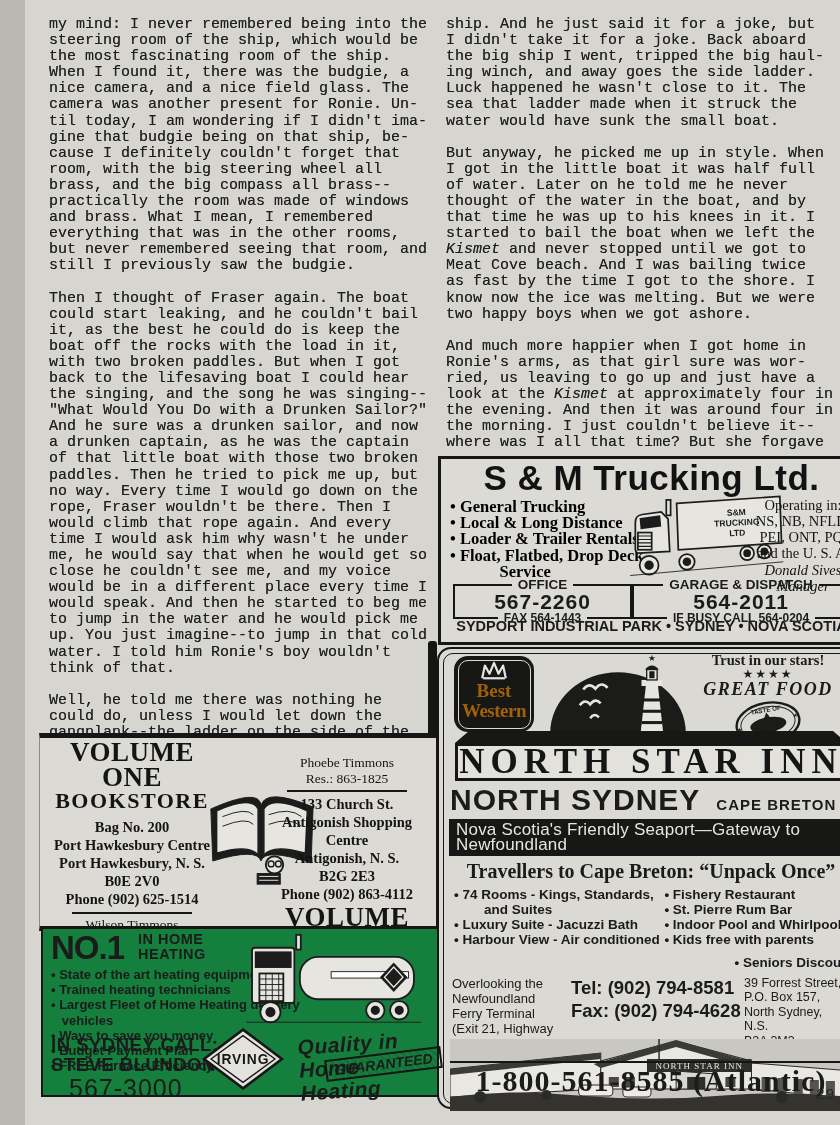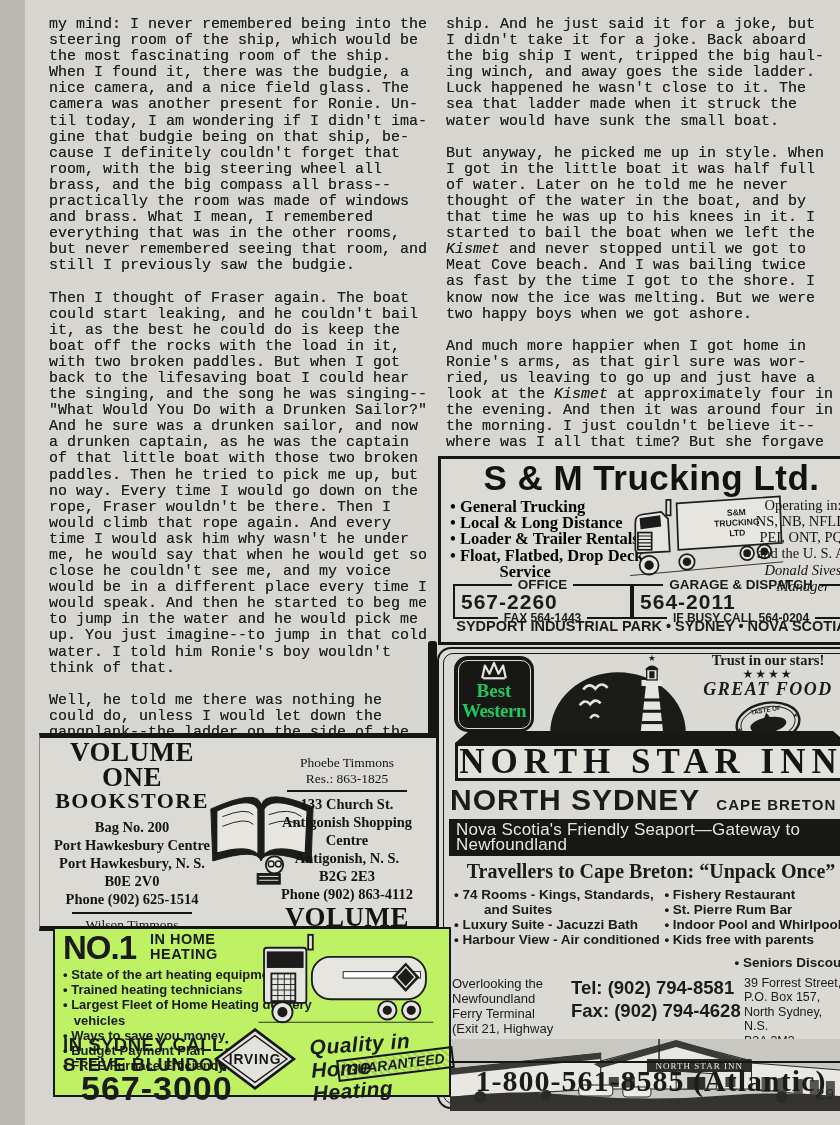--- a/index.html
+++ b/index.html
@@ -22,41 +22,41 @@
   .ad-trucking{position:absolute;left:413px;top:456px;width:421px;height:183px;border:3px solid #161616;
                background:#dbdad5;}
   .smt-title{font-weight:700;font-size:35px;line-height:37px;text-align:center;color:#121212;letter-spacing:.5px;}
   .smt-bullets{position:absolute;left:9px;top:40px;font-family:"Liberation Serif",serif;font-weight:700;
                font-size:16.5px;line-height:16.2px;color:#000000;}
   .smt-truck{position:absolute;left:178px;top:34px;width:172px;height:86px;}
   .smt-right{position:absolute;right:2px;top:38px;width:114px;text-align:center;
              font-family:"Liberation Serif",serif;font-size:14.5px;line-height:16px;color:#141414;}
   .smt-mgr{font-style:italic;margin-top:1px;}
   .smt-phones{position:absolute;left:12px;right:12px;top:119px;display:flex;justify-content:space-between;}
-  .pbox{position:relative;padding:0 8px;}
+  .pbox{position:relative;text-align:center;padding:0 8px;}
   .pbox.w1{width:168px;} .pbox.w2{width:208px;}
   .pbox::before,.pbox::after{content:"";position:absolute;top:6px;bottom:5px;width:10px;border:2px solid #161616;}
   .pbox::before{left:0;border-right:0;} .pbox::after{right:0;border-left:0;}
   .pbox .lbl,.pbox .sub{display:flex;align-items:center;gap:6px;font-weight:700;}
   .pbox .lbl{font-size:13.5px;line-height:13px;}
   .pbox .sub{font-size:12px;line-height:12px;}
   .lbl::before,.lbl::after,.sub::before,.sub::after{content:"";flex:1;height:2px;background:#161616;}
   .pbox .num{font-weight:700;font-size:21px;line-height:21px;letter-spacing:1px;}
   .smt-footer{position:absolute;left:0;right:0;top:159px;text-align:center;font-weight:700;font-size:14.5px;}
 
   
   .ad-inn{position:absolute;left:412px;top:647px;width:424px;height:458px;border:2.5px solid #161616;
           border-radius:14px;background:#dad9d4;}
   .ad-inn::before{content:"";position:absolute;inset:3.5px;border:1.5px solid #161616;border-radius:10px;pointer-events:none;}
   .inn-inner{position:absolute;inset:6px 9px;}
   .inn-toprow{position:relative;height:76px;}
   .bw{position:absolute;left:6px;top:1px;width:80px;height:76px;background:#171716;border-radius:14px;}
   .bw::before{content:"";position:absolute;inset:3.5px;border:1.5px solid #dcdbd6;border-radius:10px;}
   .bw .crown{position:absolute;top:5px;left:50%;transform:translateX(-50%);}
-  .bw-text{position:absolute;left:0;right:0;top:25px;text-align:center;color:#22c55e;
+  .bw-text{position:absolute;left:0;right:0;top:25px;text-align:center;color:#a16207;
            font-family:"Liberation Serif",serif;font-weight:700;}
   .bw-text .l1{font-size:19px;line-height:20px;}
   .bw-text .l2{font-size:19px;line-height:19px;letter-spacing:-.5px;text-align:center;}
   .lh-scene{position:absolute;left:94px;top:-2px;width:152px;height:80px;}
   .inn-trust{position:absolute;right:2px;top:-2px;width:168px;text-align:center;}
   .trust-line{font-family:"Liberation Serif",serif;font-weight:700;font-size:14.5px;line-height:15px;}
   .stars{font-size:12px;line-height:12px;letter-spacing:2px;}
   .greatfood{font-family:"Liberation Serif",serif;font-style:italic;font-weight:700;font-size:18px;line-height:18px;letter-spacing:1.5px;}
   .badge{margin-top:2px;}
   .nsi-slab{height:12px;background:#171716;margin:0 3px;
@@ -92,27 +92,27 @@
   .bk-right{position:absolute;right:4px;top:14px;width:170px;text-align:center;}
   .bk-store1 .l1,.bk-store2 .l1{font-weight:700;font-size:27px;line-height:25px;letter-spacing:.5px;}
   .bk-store1 .l2,.bk-store2 .l2{font-weight:700;font-size:22px;line-height:22px;letter-spacing:1.5px;}
   .bk-addr{font-weight:700;font-size:14.5px;line-height:18px;margin-top:6px;}
   .bk-contact{font-size:13.5px;line-height:15.5px;margin-top:4px;padding-top:3px;}
   .rule{width:120px;height:1.5px;background:#161616;margin:4px auto 3px;}
   .bk-book{position:absolute;left:162px;top:42px;width:118px;height:108px;}
   .bk-store2{margin-top:2px;}
 
   
-  .ad-heat{position:absolute;left:28px;top:927px;width:394px;height:166px;border:2px solid #161616;background:#bef264;}
+  .ad-heat{position:absolute;left:16px;top:927px;width:394px;height:166px;border:2px solid #161616;background:#15803d;}
   .ht-no1{position:absolute;left:8px;top:3px;font-weight:700;font-size:33px;line-height:32px;letter-spacing:-1px;}
   .ht-inhome{position:absolute;left:95px;top:3px;font-weight:700;font-size:14.5px;line-height:15px;letter-spacing:.5px;}
   .ht-bullets{position:absolute;left:8px;top:38px;font-weight:700;font-size:13px;line-height:15.2px;}
   .ht-truck{position:absolute;right:6px;top:4px;width:196px;height:92px;}
   .ht-call{position:absolute;left:8px;top:106px;font-weight:700;font-size:18.5px;line-height:20px;letter-spacing:.5px;}
-  .ht-phone{position:absolute;left:26px;top:146px;font-weight:700;font-size:34px;line-height:26px;letter-spacing:1px;}
+  .ht-phone{position:absolute;left:26px;top:146px;font-weight:400;font-size:25px;line-height:26px;letter-spacing:1px;}
   .ht-diamond{position:absolute;left:152px;top:98px;width:96px;height:64px;}
   .ht-slogan{position:absolute;left:256px;top:102px;font-style:italic;font-weight:700;font-size:21px;line-height:23px;
              transform:rotate(-4deg);letter-spacing:.5px;}
   .ht-guar{position:absolute;left:282px;top:124px;border:2px solid #161616;padding:1px 7px;
            font-style:italic;font-weight:700;font-size:14px;transform:rotate(-7deg);
            background:repeating-linear-gradient(45deg,rgba(20,20,20,.14) 0 2px,transparent 2px 5px);}
 
   .pagenum{position:absolute;right:30px;top:1085px;font-size:15px;letter-spacing:1px;color:#262626;}
   em{font-style:italic;}
 </style>

